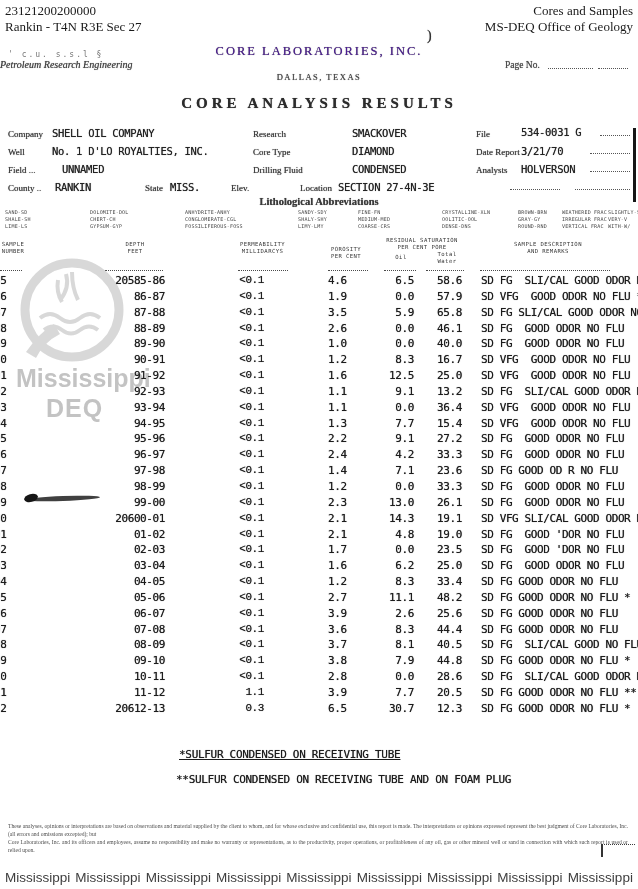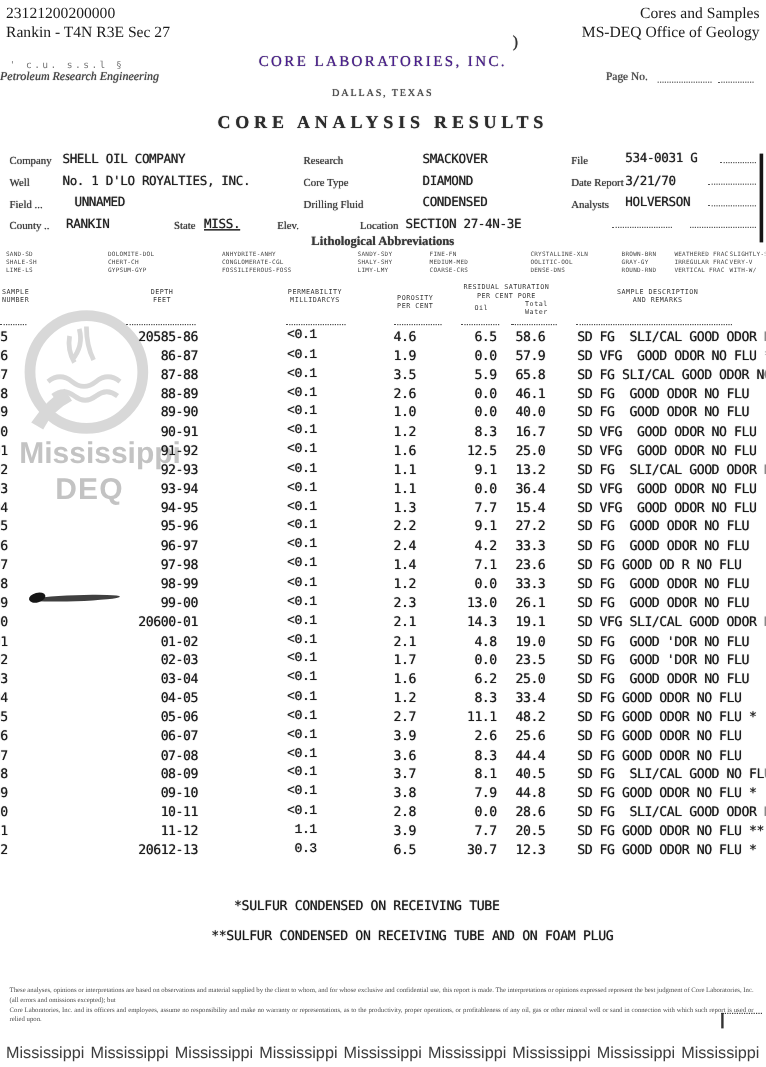--- a/index.html
+++ b/index.html
@@ -36,21 +36,21 @@
   .hline{position:absolute;border-top:1.5px dotted #4a4a4a;height:0;}
   
   #rows{position:absolute;left:0;top:273px;width:638px;z-index:2;}
   .trow{position:relative;height:15.85px;}
   .trow span{position:absolute;white-space:pre;font-size:11px;letter-spacing:-.4px;top:1px;}
   .c-num{left:-6px;width:22px;}
   .c-depth{left:100px;width:65px;text-align:right;}
   .c-perm{left:227px;width:37px;text-align:right;font-family:Liberation Mono, monospace;}
   .c-por{left:328px;width:36px;text-align:left;}
   .c-oil{left:378px;width:36px;text-align:right;}
-  .c-water{left:422px;width:40px;text-align:center;}
+  .c-water{left:422px;width:40px;text-align:right;}
   .c-desc{left:481px;}
   .foot{font-size:11px;letter-spacing:-.3px;white-space:pre;}
   
   #disclaimer{left:8px;top:822px;width:620px;font-size:5.6px;line-height:8px;color:#4d4d4d;
               font-family:"Liberation Serif",serif;text-align:justify;}
   
   #wm{left:6px;top:256px;z-index:1;opacity:.75;}
   .wm-txt{z-index:1;color:#b5b5b5;font-weight:bold;font-family:"Liberation Sans",sans-serif;opacity:.8;}
   #wm-line1{left:16px;top:364px;font-size:25px;}
   #wm-line2{left:46px;top:394px;font-size:25px;letter-spacing:1px;}
@@ -103,21 +103,21 @@
   <div>
     <span class="abs ilabel fuzzy" style="left:8px;top:129px;">Company</span>
     <span class="abs ival mono fuzzy" style="left:52px;top:127px;">SHELL OIL COMPANY</span>
     <span class="abs ilabel fuzzy" style="left:8px;top:147px;">Well</span>
     <span class="abs ival mono fuzzy" style="left:52px;top:145px;">No. 1 D'LO ROYALTIES, INC.</span>
     <span class="abs ilabel fuzzy" style="left:8px;top:165px;">Field ...</span>
     <span class="abs ival mono fuzzy" style="left:62px;top:163px;">UNNAMED</span>
     <span class="abs ilabel fuzzy" style="left:8px;top:183px;">County ..</span>
     <span class="abs ival mono fuzzy" style="left:55px;top:181px;">RANKIN</span>
     <span class="abs ilabel fuzzy" style="left:145px;top:183px;">State</span>
-    <span class="abs ival mono fuzzy" style="left:170px;top:181px;text-decoration:underline;">MISS.</span>
+    <span class="abs ival mono fuzzy" style="left:170px;top:181px;">MISS.</span>
     <span class="abs ilabel fuzzy" style="left:231px;top:183px;">Elev.</span>
 
     <span class="abs ilabel fuzzy" style="left:253px;top:129px;">Research</span>
     <span class="abs ival mono fuzzy" style="left:352px;top:127px;">SMACKOVER</span>
     <span class="abs ilabel fuzzy" style="left:253px;top:147px;">Core Type</span>
     <span class="abs ival mono fuzzy" style="left:352px;top:145px;">DIAMOND</span>
     <span class="abs ilabel fuzzy" style="left:253px;top:165px;">Drilling Fluid</span>
     <span class="abs ival mono fuzzy" style="left:352px;top:163px;">CONDENSED</span>
     <span class="abs ilabel fuzzy" style="left:300px;top:183px;">Location</span>
     <span class="abs ival mono fuzzy" style="left:338px;top:181px;">SECTION 27-4N-3E</span>
@@ -459,21 +459,21 @@
       <span class="c-num">12</span>
       <span class="c-depth">20612-13</span>
       <span class="c-perm">0.3</span>
       <span class="c-por">6.5</span>
       <span class="c-oil">30.7</span>
       <span class="c-water">12.3</span>
       <span class="c-desc">SD FG GOOD ODOR NO FLU *</span>
     </div>
   </div>
 
-  <div class="abs foot fuzzy" style="left:195px;top:748px;">*SULFUR CONDENSED ON RECEIVING TUBE</div>
+  <div class="abs foot fuzzy" style="left:179px;top:748px;text-decoration:underline;">*SULFUR CONDENSED ON RECEIVING TUBE</div>
   <div class="abs foot fuzzy" style="left:176px;top:773px;">**SULFUR CONDENSED ON RECEIVING TUBE AND ON FOAM PLUG</div>
 
   <div id="disclaimer" class="abs vfuzzy">
       <div>These analyses, opinions or interpretations are based on observations and material supplied by the client to whom, and for whose exclusive and confidential use, this report is made. The interpretations or opinions expressed represent the best judgment of Core Laboratories, Inc. (all errors and omissions excepted); but</div>
       <div>Core Laboratories, Inc. and its officers and employees, assume no responsibility and make no warranty or representations, as to the productivity, proper operations, or profitableness of any oil, gas or other mineral well or sand in connection with which such report is used or relied upon.</div>
     </div>
 
   <div id="bottom-wm" class="abs sans">
       <span>Mississippi</span>
       <span>Mississippi</span>

